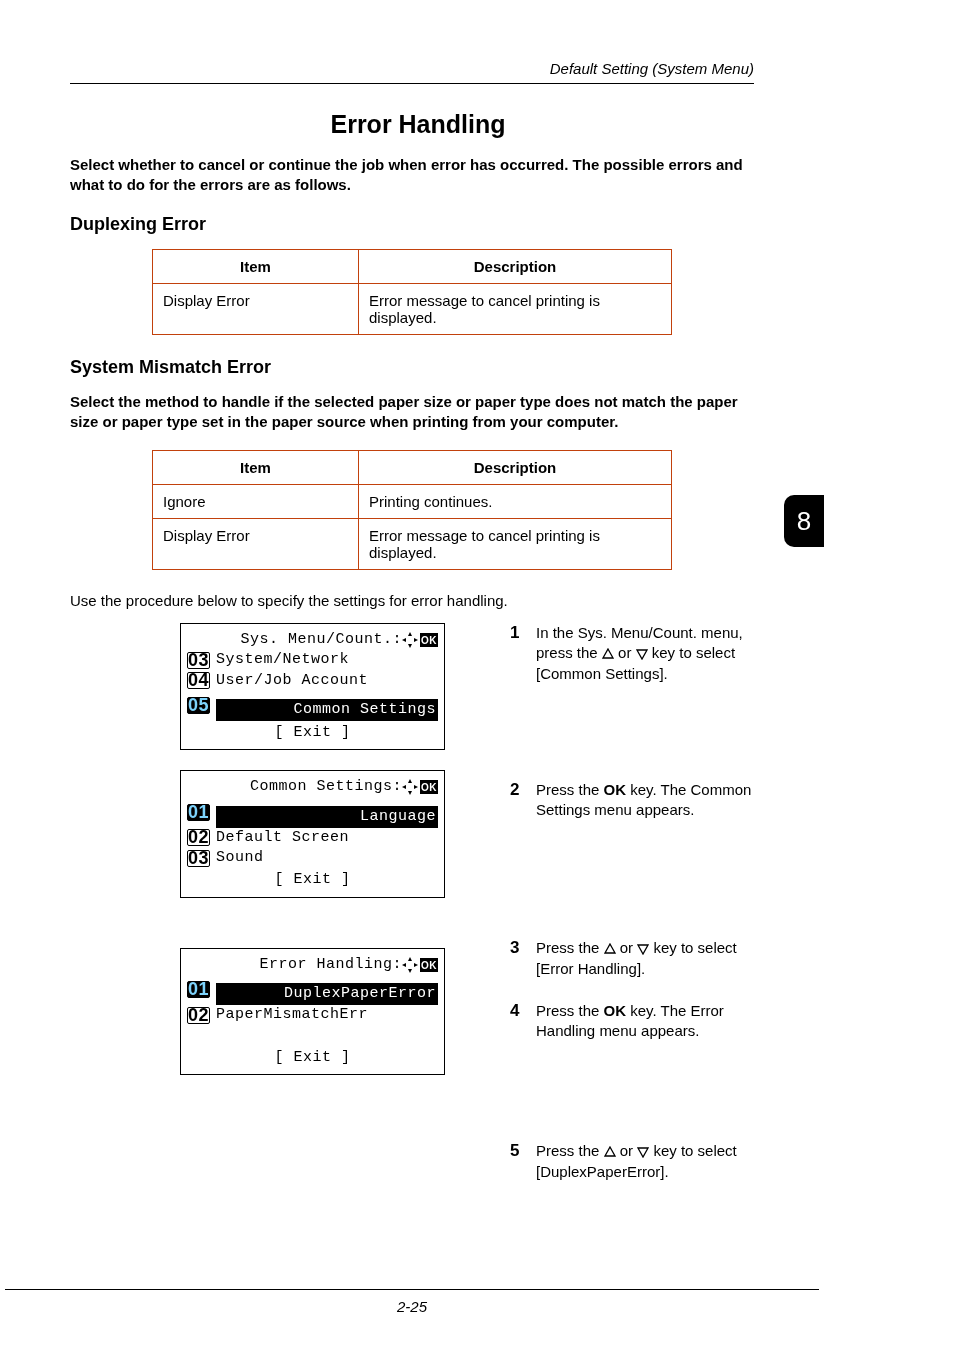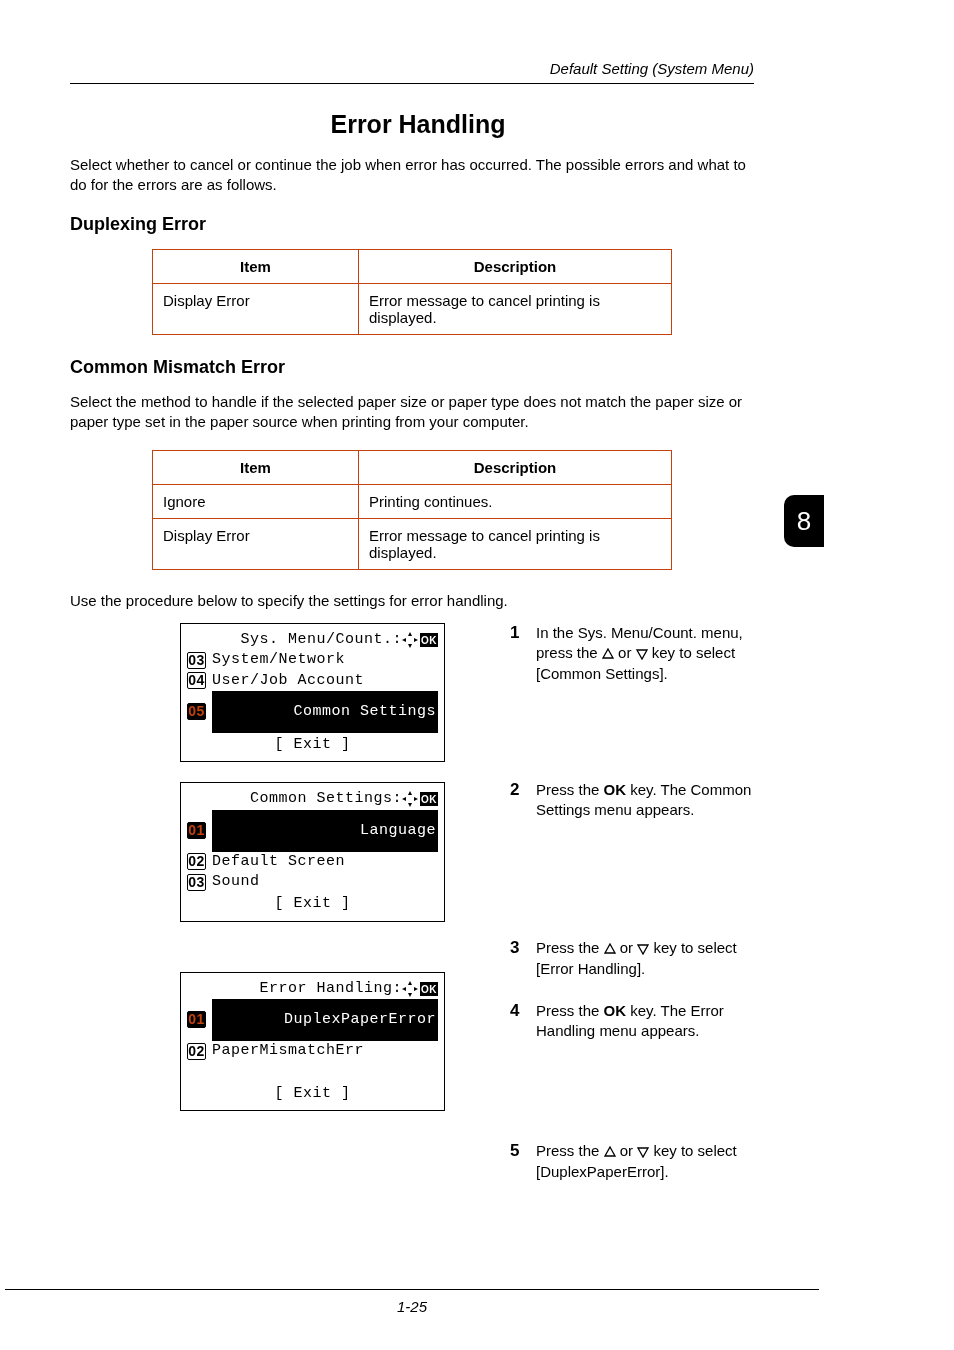--- a/index.html
+++ b/index.html
@@ -30,20 +30,21 @@
   h2.section {
     font-size: 25px;
     font-weight: bold;
     margin: 0 0 16px 12px;
     text-align: center;
   }
   p.body {
     font-size: 15px;
     margin: 0 0 18px 0;
     line-height: 1.35;
+    font-weight: bold;
   }
   .subhead {
     font-size: 18px;
     font-weight: bold;
     margin: 0 0 14px 0;
   }
   table.spec {
     border-collapse: collapse;
     width: 520px;
     margin: 0 auto 22px auto;
@@ -100,28 +101,28 @@
     box-sizing: border-box;
     margin-bottom: 20px;
     letter-spacing: .5px;
     line-height: 1.35;
   }
   .lcd .row { display:flex; align-items:center;text-align:right; }
   .lcd .title { flex:1; }
   .lcd .num-badge {
     display:inline-flex; align-items:center; justify-content:center;
     border:1.5px solid #000; border-radius:2px;
-    font-size:14px; min-width:17px; height:15px; line-height:15px;
+    font-size:18px; min-width:17px; height:15px; line-height:15px;
     margin-right:6px; font-weight:bold;
     font-family: Arial, sans-serif;
   }
   .lcd .num-badge.inv {
-    background:#000; color:#c2410c; border-color:#000;
-  }
-  .lcd .hl { background:#000; color:#fff; padding:11px 2px; }
+    background:#000; color:#7dd3fc; border-color:#000;
+  }
+  .lcd .hl { background:#000; color:#fff; padding:1px 2px;margin-top:8px; }
   .lcd .icons { display:inline-flex; gap:2px; align-items:center; }
   .lcd .footer { text-align:center; padding-top:2px;}
   .chapter-tab {
     position:absolute;
     right:0;
     top:495px;
     width:40px;
     height:52px;
     background:#000;
     color:#fff;
@@ -169,21 +170,21 @@
       <th style="width:185px">Item</th>
       <th>Description</th>
     </tr>
     <tr>
       <td>Display Error</td>
       <td>Error message to cancel printing is displayed.</td>
     </tr>
   </tbody>
     </table>
 
-  <div class="subhead">Common Mismatch Error</div>
+  <div class="subhead">System Mismatch Error</div>
   <p class="body">Select the method to handle if the selected paper size or paper type does not match the paper size or paper type set in the paper source when printing from your computer.</p>
 
   <table class="spec">
     <tbody>
         <tr>
       <th style="width:185px">Item</th>
       <th>Description</th>
     </tr>
     <tr>
       <td>Ignore</td>
@@ -344,15 +345,15 @@
             </svg><span> key to select [DuplexPaperError].</span>
         </div>
       </div>
     </div>
   </div>
 
   <div class="chapter-tab">8</div>
 
   <div class="footer-area">
     <hr class="footer-hr">
-    <span class="page-num">1-25</span>
+    <span class="page-num">2-25</span>
   </div>
 </div>
 
 </body></html>

